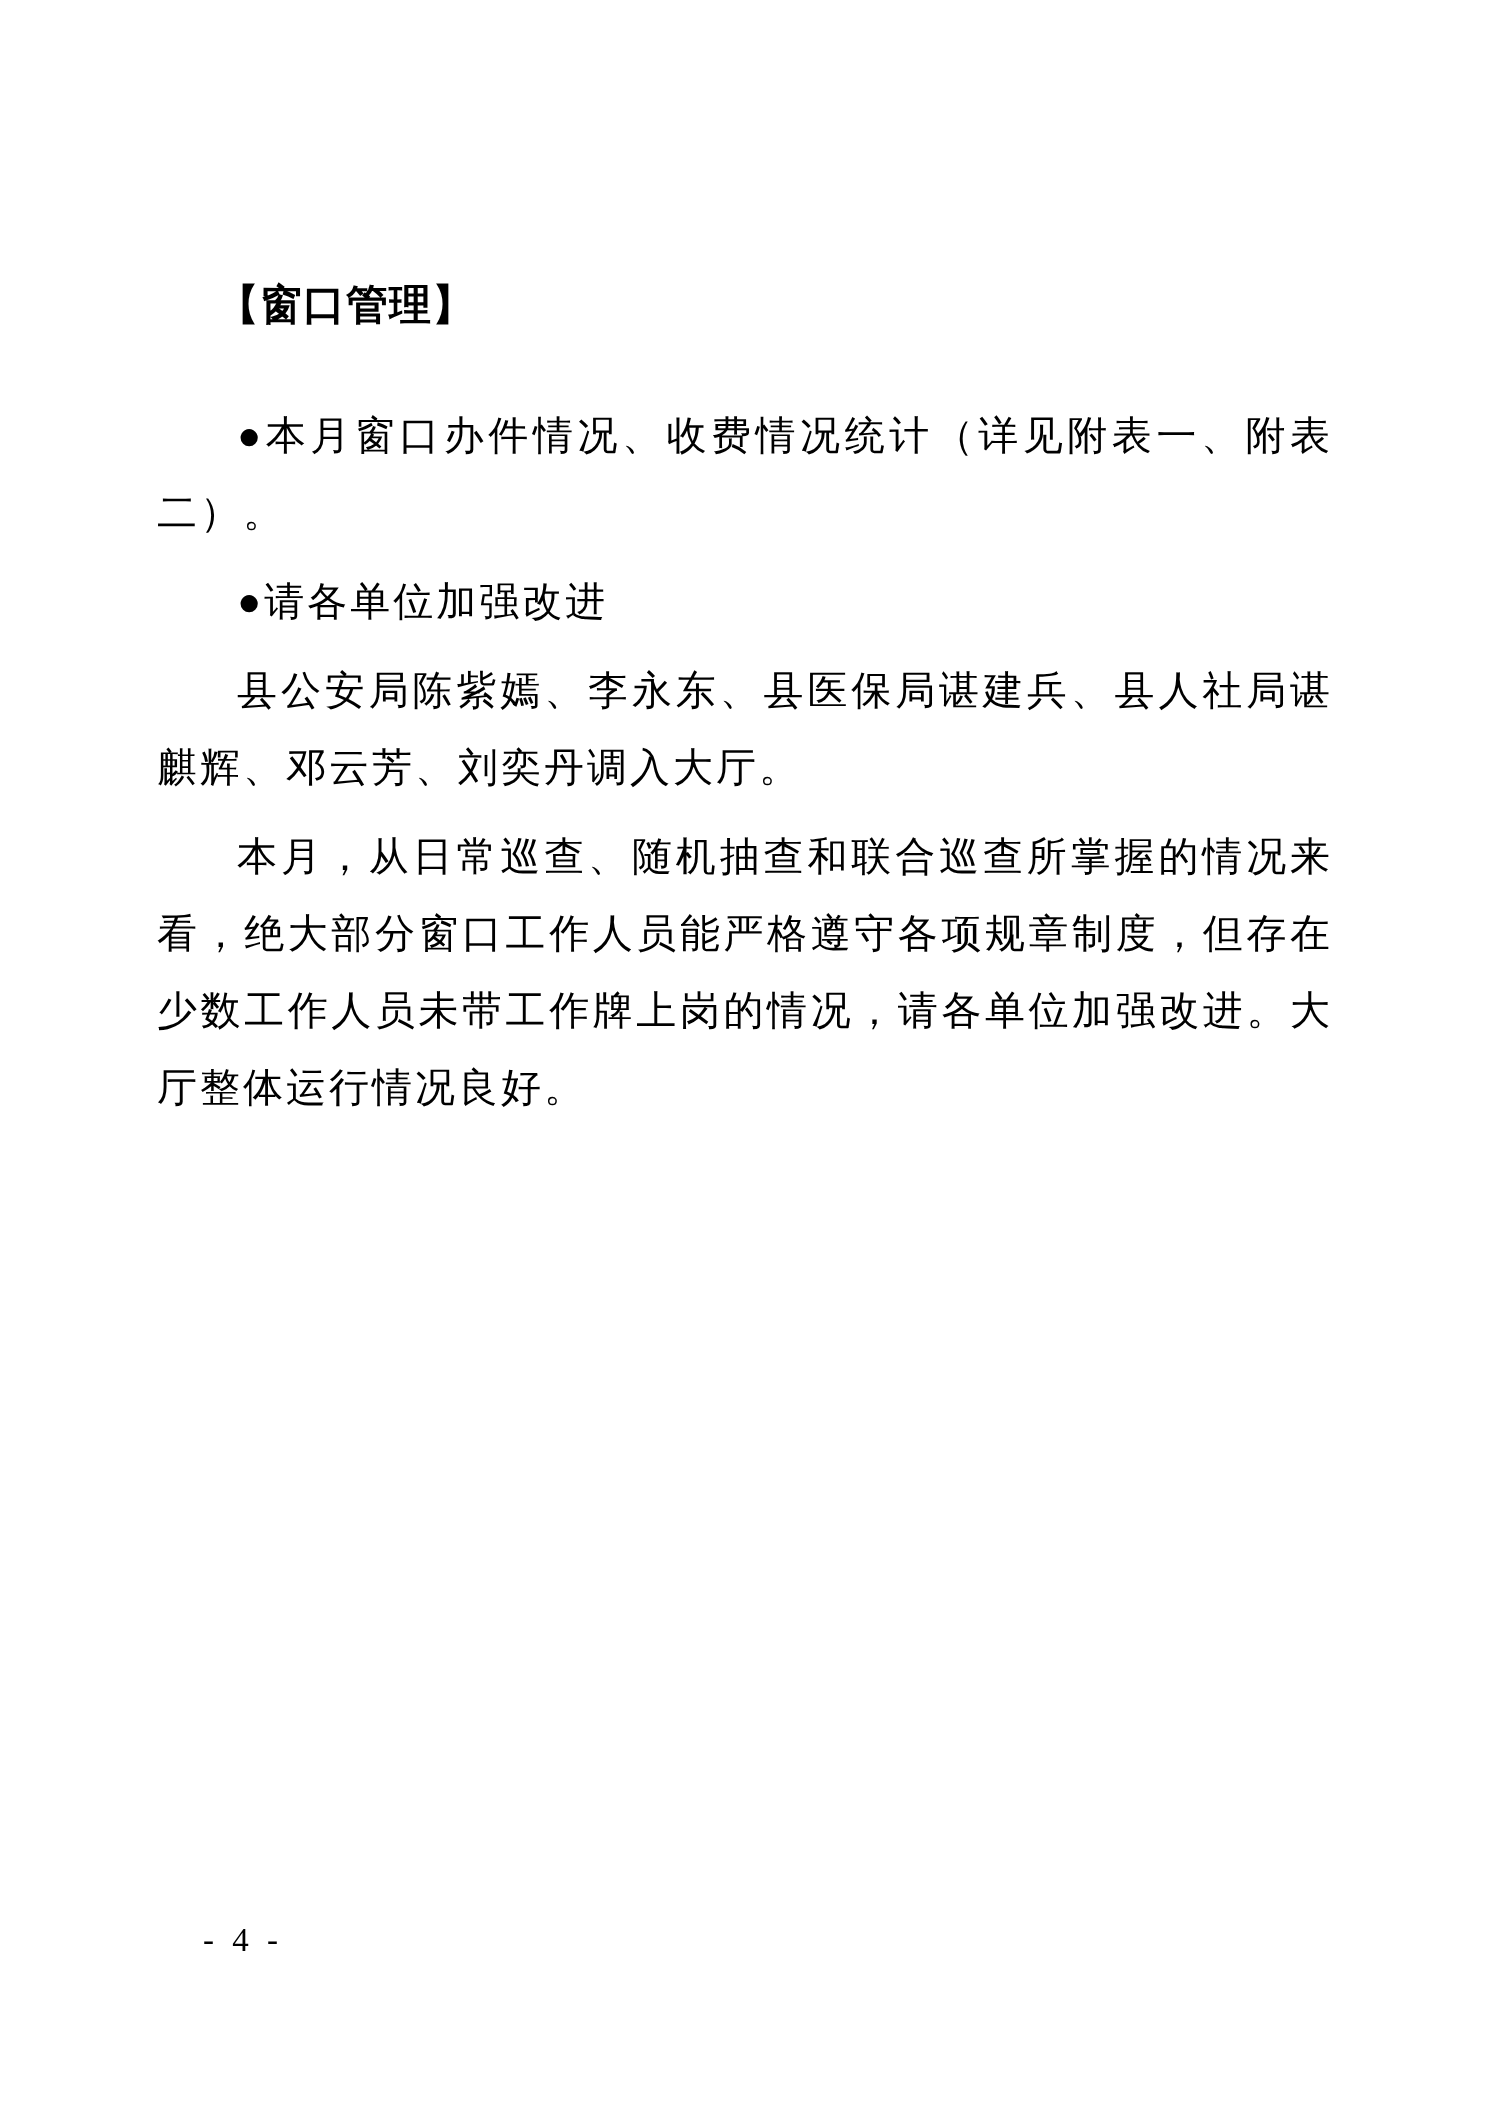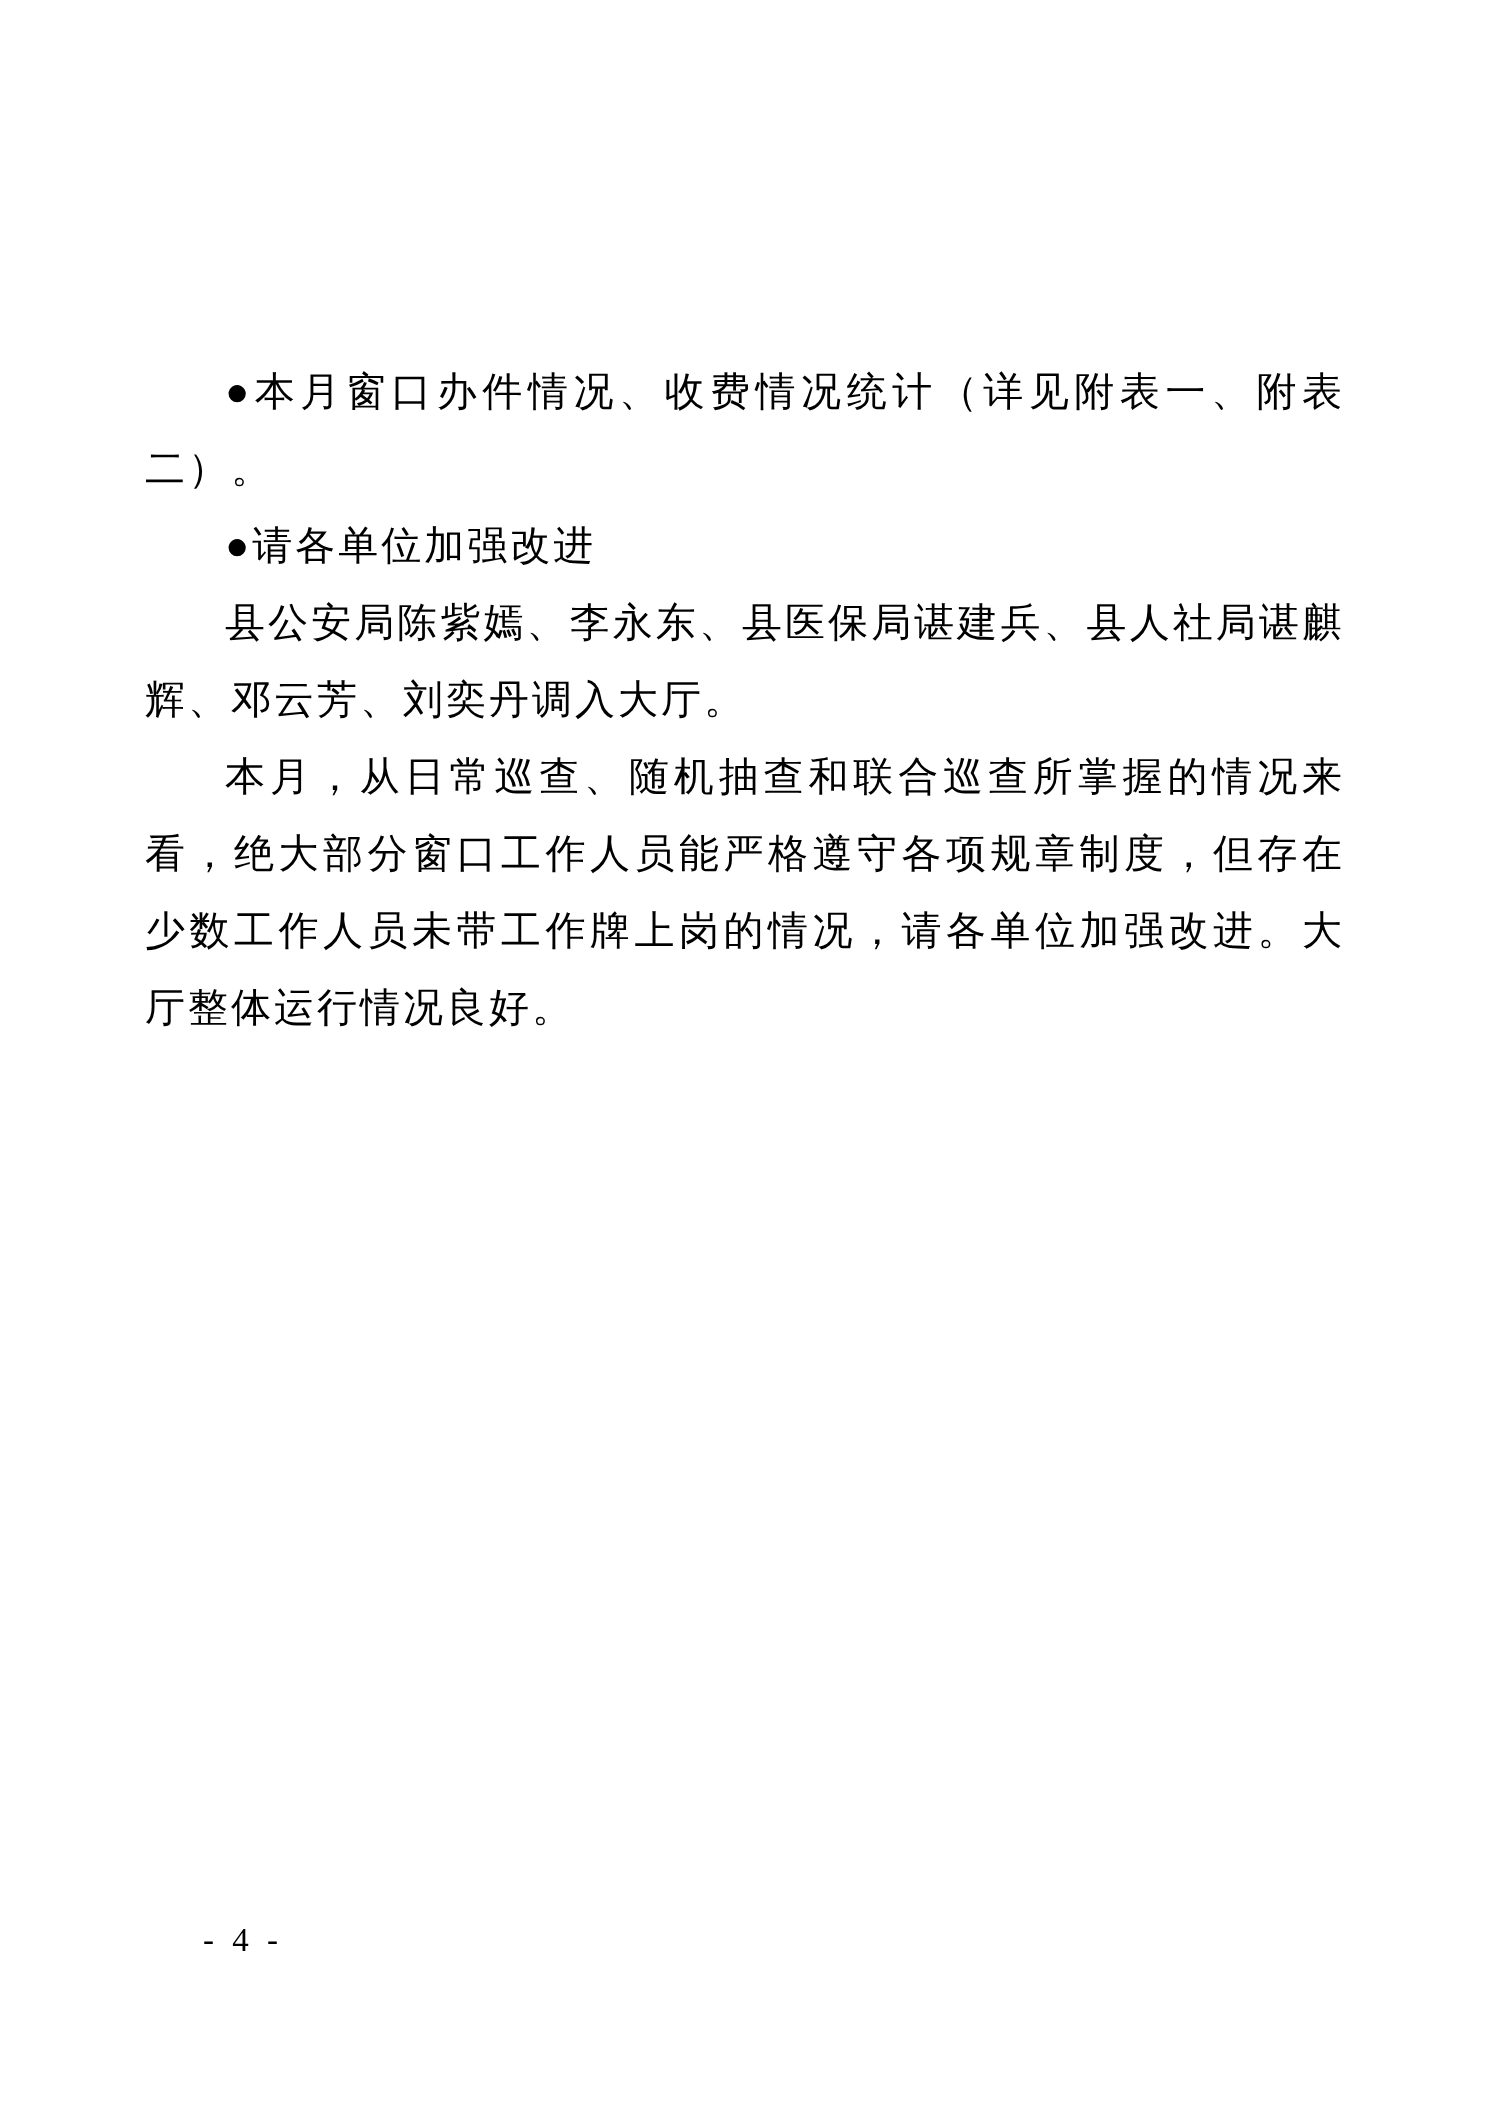--- a/index.html
+++ b/index.html
@@ -32,40 +32,41 @@
   }
   .body {
     margin-top: 70px;
     font-size: 40px;
     line-height: 77px;
     letter-spacing: 3px;
     text-align: justify;
     text-justify: inter-ideograph;
   }
   .block {
-    margin: 0;
+    margin: 12px;
     text-indent: 80px;
   }
   .gap-above {
     margin-top: 77px;
   }
   .page-number {
     position: absolute;
     left: 203px;
     top: 1922px;
     font-size: 33px;
     letter-spacing: 5px;
     font-family: "Liberation Serif", "DejaVu Serif", serif;
   }
 </style>
 </head>
 <body>
 
 <div class="page">
   <div class="content">
+    <h1 class="title">【窗口管理】</h1>
     <div class="body">
       <p class="block">●本月窗口办件情况、收费情况统计（详见附表一、附表二）。</p>
       <p class="block">●请各单位加强改进</p>
       <p class="block">县公安局陈紫嫣、李永东、县医保局谌建兵、县人社局谌麒辉、邓云芳、刘奕丹调入大厅。</p>
       <p class="block">本月，从日常巡查、随机抽查和联合巡查所掌握的情况来看，绝大部分窗口工作人员能严格遵守各项规章制度，但存在少数工作人员未带工作牌上岗的情况，请各单位加强改进。大厅整体运行情况良好。</p>
     </div>
   </div>
   <div class="page-number">- 4 -</div>
 </div>
 

